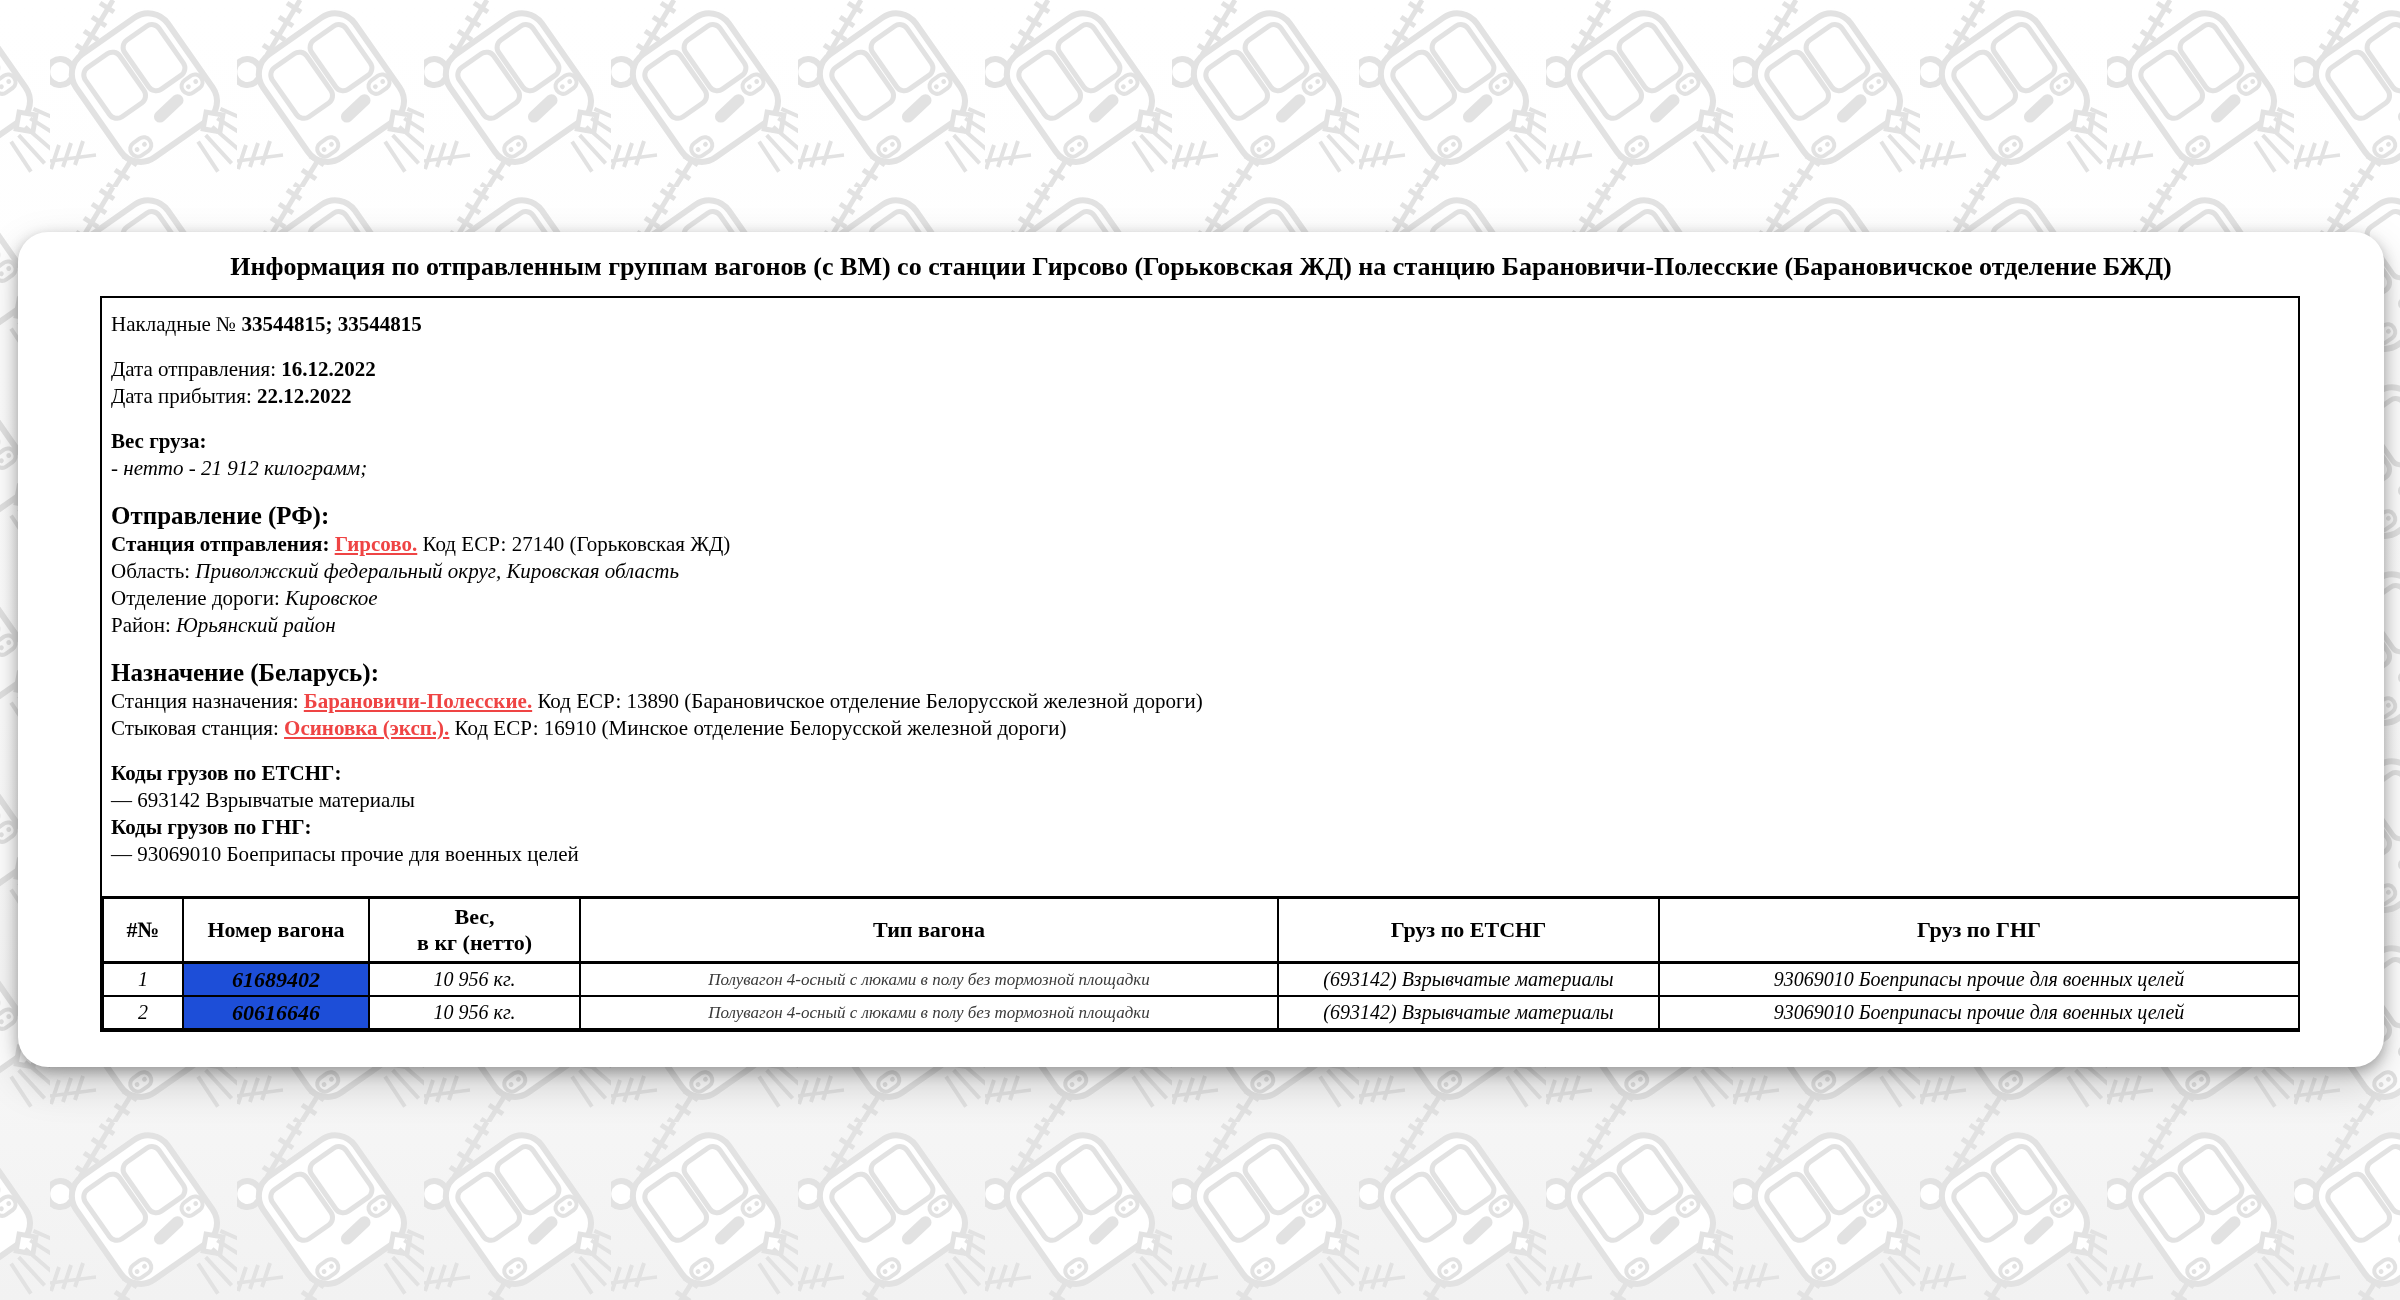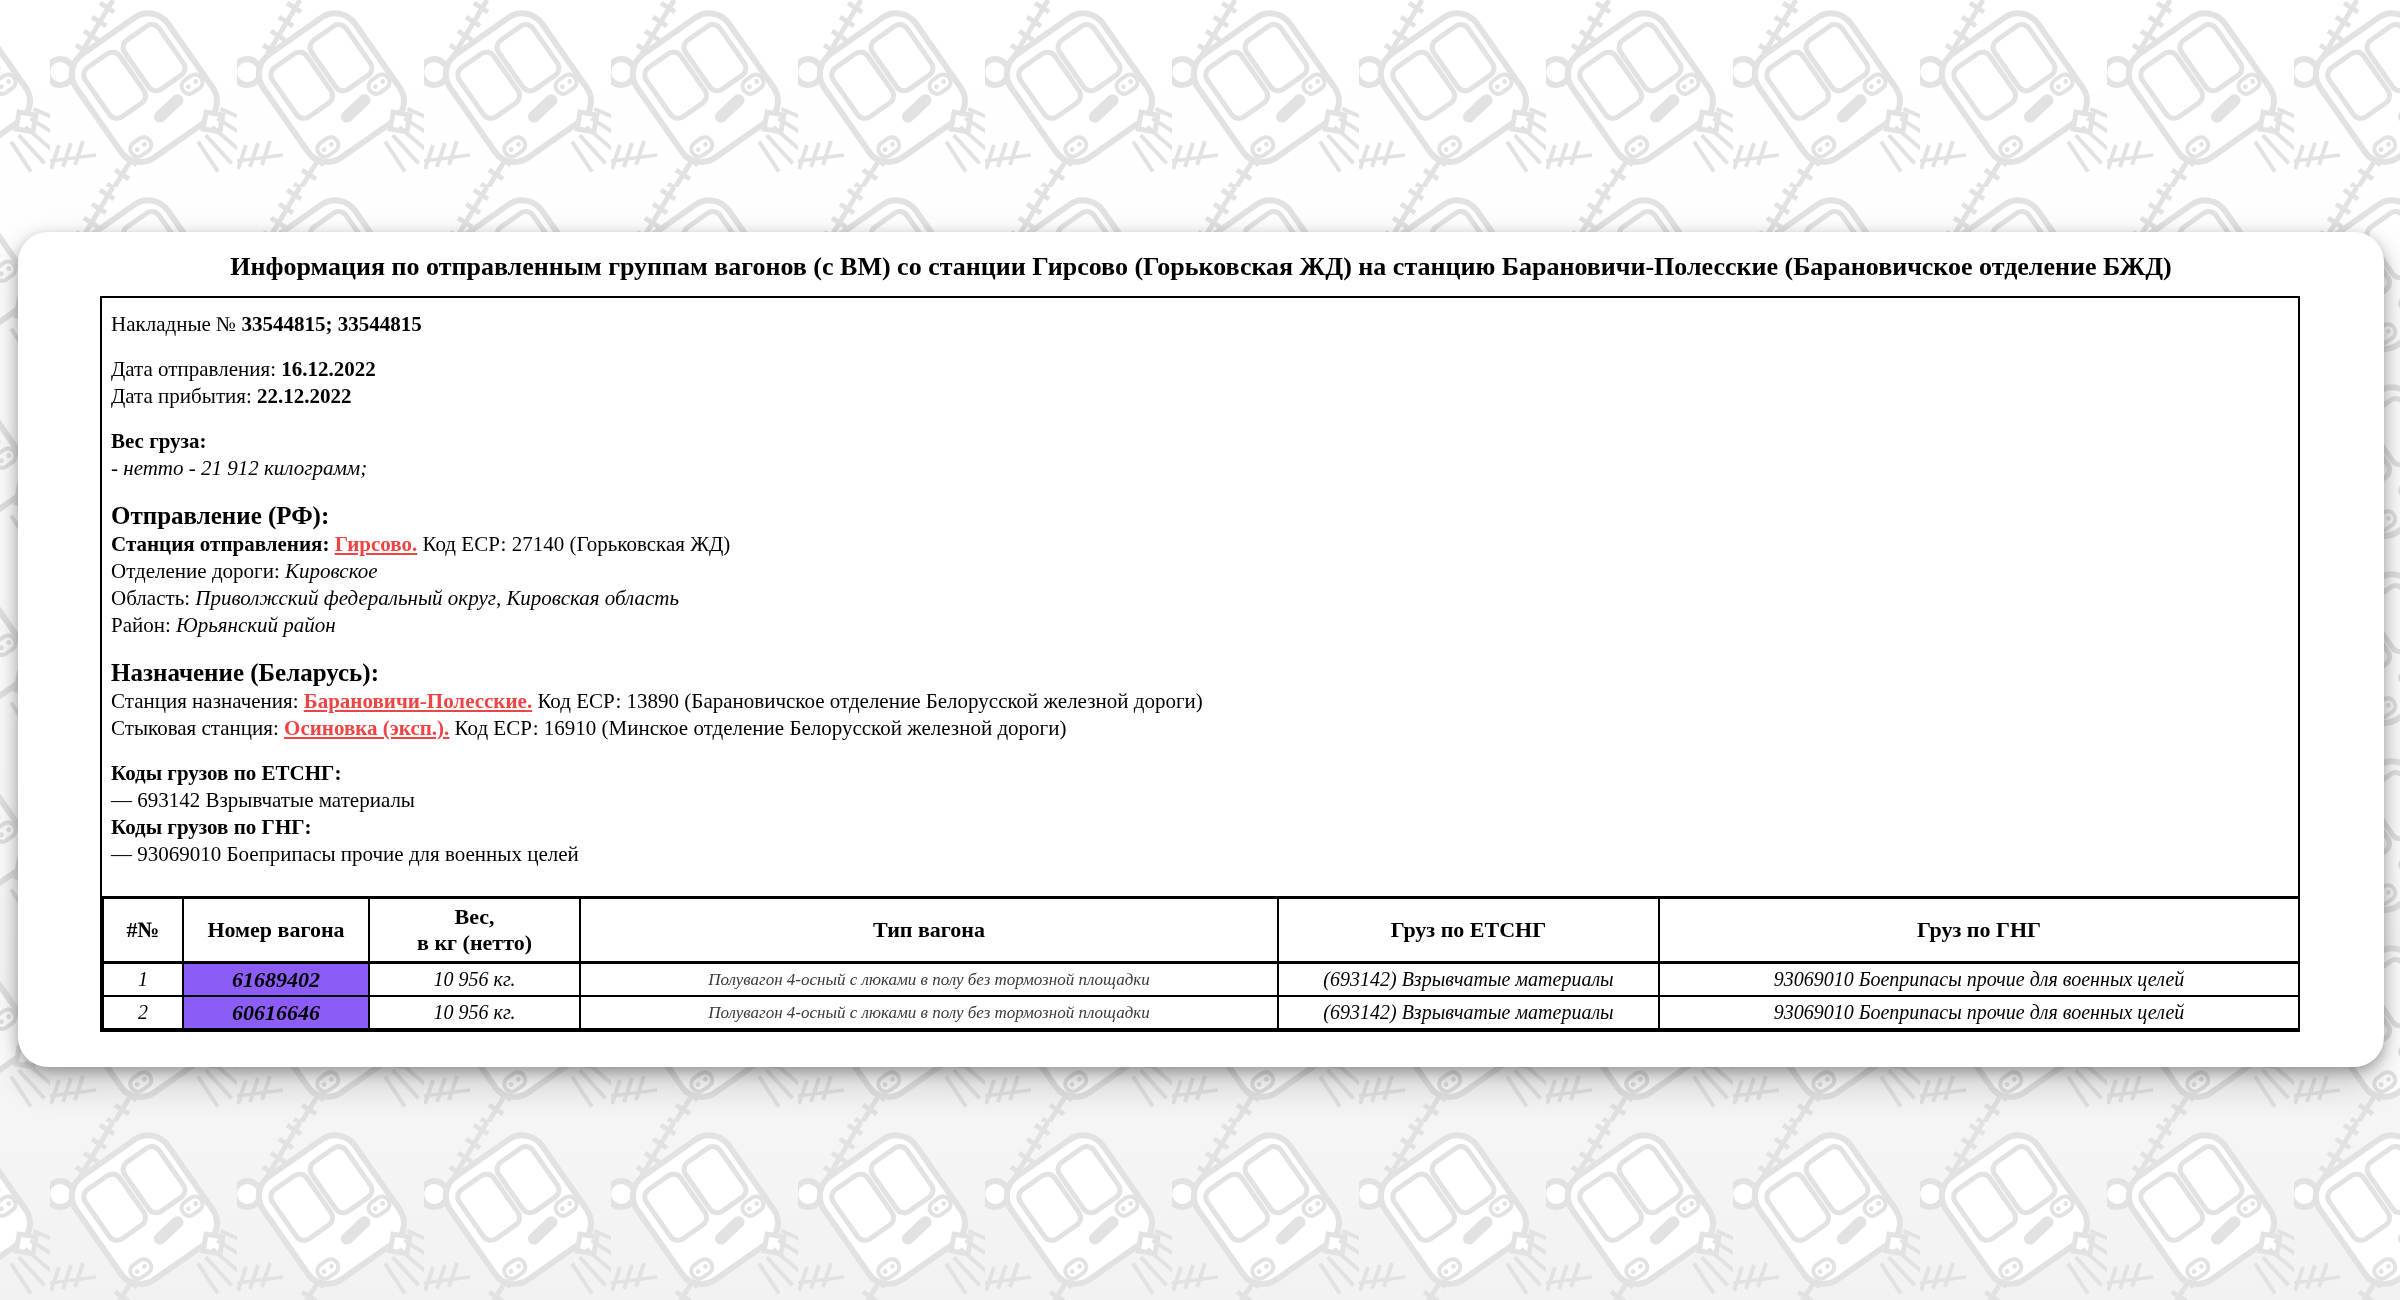--- a/index.html
+++ b/index.html
@@ -27,21 +27,21 @@
   .grp:first-child{margin-top:0;}
   .h-big{font-size:25px;font-weight:bold;line-height:31px;}
   .bold{font-weight:bold;}
   .ital{font-style:italic;}
   .red-link{color:#ef4444;font-weight:bold;text-decoration:underline;cursor:pointer;}
   table.wagons{width:100%;border-collapse:collapse;table-layout:fixed;flex:0 0 auto;}
   table.wagons th,table.wagons td{border:2px solid #000;text-align:center;vertical-align:middle;padding:0 4px;overflow:hidden;white-space:nowrap;}
   table.wagons th{font-size:22px;font-weight:bold;height:62px;line-height:26px;border-bottom-width:3px;border-top-width:3px;}
   table.wagons td{height:31px;}
   td.c-num{font-style:italic;font-size:20px;}
-  td.c-wagon{background:#8b5cf6;font-weight:bold;font-style:italic;font-size:22px;}
+  td.c-wagon{background:#1d4ed8;font-weight:bold;font-style:italic;font-size:22px;}
   td.c-weight{font-style:italic;font-size:20px;}
   td.c-type{font-style:italic;font-size:17px;color:#3a3a3a;}
   td.c-etsng,td.c-gng{font-style:italic;font-size:20px;}
 </style>
 </head>
 <body>
 
 <svg class="bg-svg" xmlns="http://www.w3.org/2000/svg" width="2400" height="1300">
   <defs>
     <pattern id="trainTile" width="187" height="187" patternUnits="userSpaceOnUse" patternTransform="translate(50 0)">
@@ -118,24 +118,24 @@
         <div class="bold">Вес груза:</div>
         <div class="ital">- нетто - 21 912 килограмм;</div>
       </div>
 
       <div class="grp">
         <div class="h-big">Отправление (РФ):</div>
         <div>
           <span class="bold">Станция отправления: </span><span class="red-link">Гирсово.</span><span> Код ЕСР: 27140 (Горьковская ЖД)</span>
         </div>
         <div>
-          <span>Отделение дороги: </span><span class="ital">Кировское</span>
+          <span>Область: </span><span class="ital">Приволжский федеральный округ, Кировская область</span>
         </div>
         <div>
-          <span>Область: </span><span class="ital">Приволжский федеральный округ, Кировская область</span>
+          <span>Отделение дороги: </span><span class="ital">Кировское</span>
         </div>
         <div>
           <span>Район: </span><span class="ital">Юрьянский район</span>
         </div>
       </div>
 
       <div class="grp">
         <div class="h-big">Назначение (Беларусь):</div>
         <div>
           <span>Станция назначения: </span><span class="red-link">Барановичи-Полесские.</span><span> Код ЕСР: 13890 (Барановичское отделение Белорусской железной дороги)</span>

